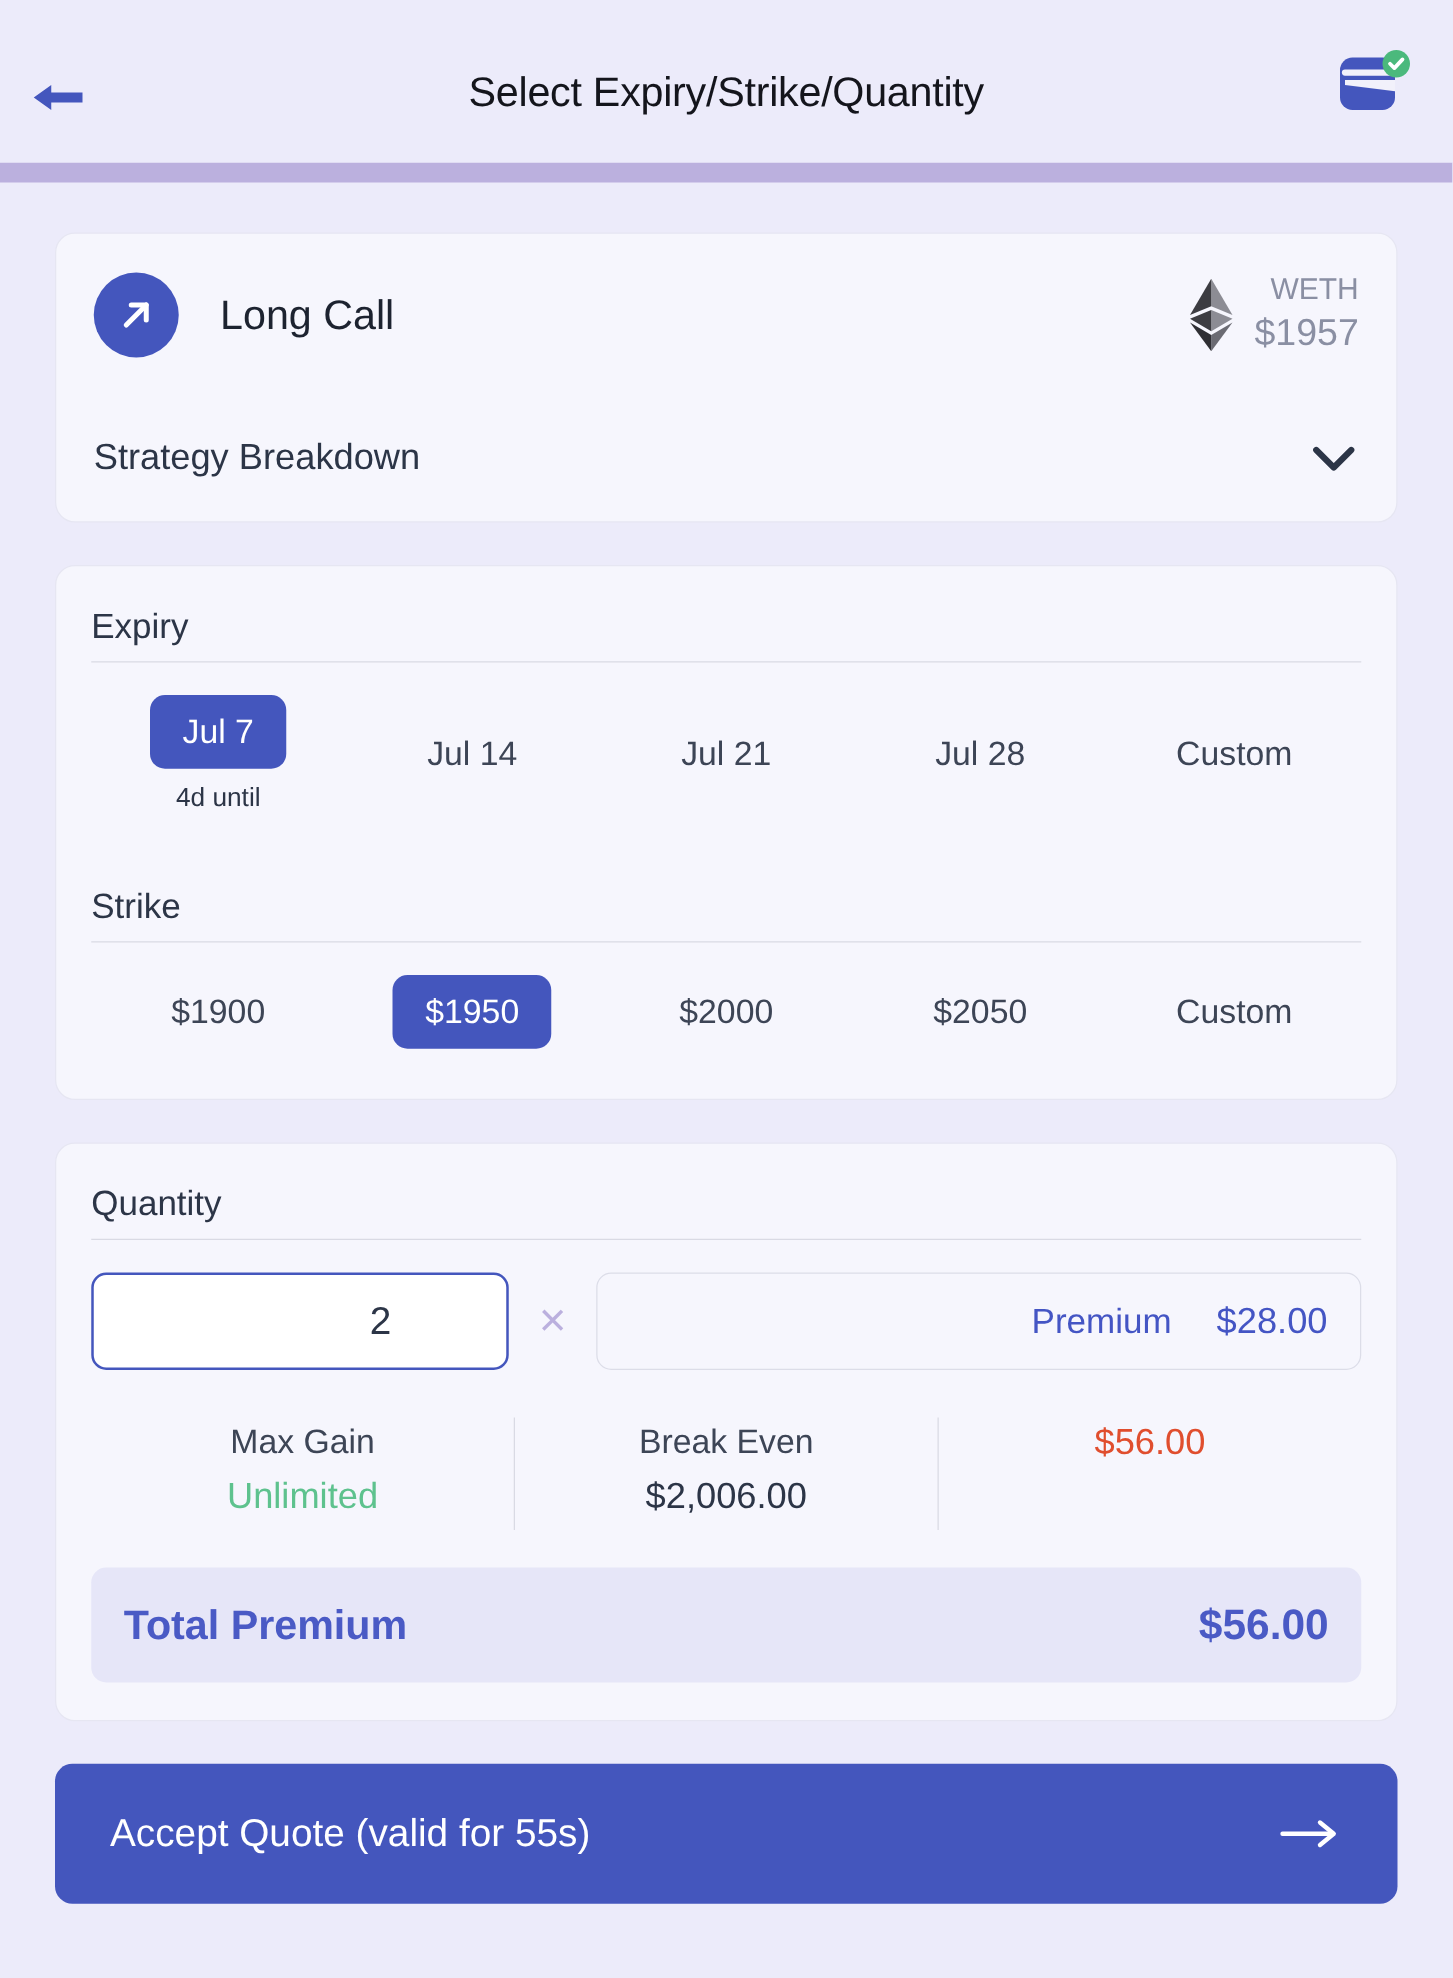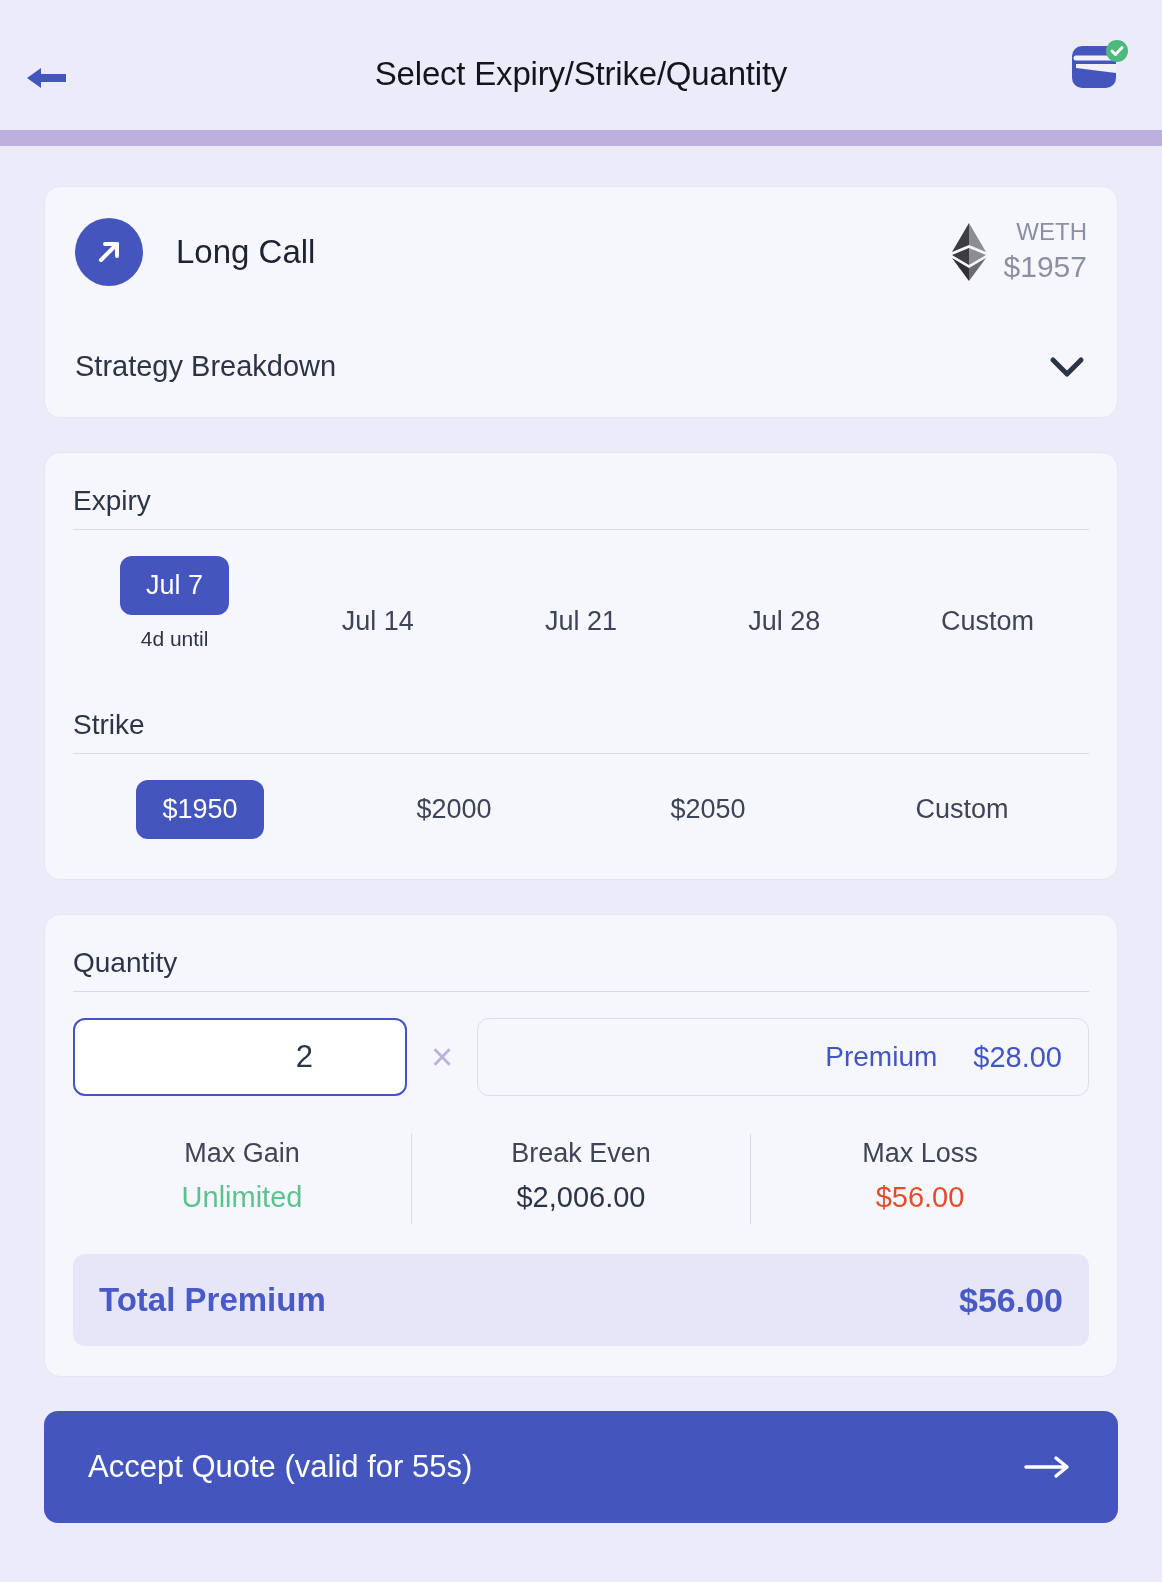--- a/index.html
+++ b/index.html
@@ -128,21 +128,21 @@
     padding-bottom: 12px;
   }
   .section-rule {
     height: 1px;
     background: #d9dae4;
     margin-bottom: 26px;
   }
 
   .chip-row {
     display: flex;
-    align-items: flex-end;
+    align-items: center;
     justify-content: space-between;
   }
   .chip-cell {
     flex: 1 1 0;
     display: flex;
     flex-direction: column;
     align-items: center;
   }
   .chip {
     font-size: 27px;
@@ -345,20 +345,23 @@
 
       </div>
     </div>
 
     <div class="strike-section">
       <div class="section-label">Strike</div>
       <div class="section-rule"></div>
       <div class="chip-row">
 
 
+        <div class="chip-cell">
+          <div class="chip">$1900</div>
+        </div>
 
         <div class="chip-cell">
           <div class="chip selected">$1950</div>
         </div>
 
         <div class="chip-cell">
           <div class="chip">$2000</div>
         </div>
 
         <div class="chip-cell">
@@ -390,21 +393,20 @@
     <div class="metrics">
       <div class="metric">
         <div class="metric-label">Max Gain</div>
         <div class="metric-value positive">Unlimited</div>
       </div>
       <div class="metric">
         <div class="metric-label">Break Even</div>
         <div class="metric-value">$2,006.00</div>
       </div>
       <div class="metric">
-        <div class="metric-label">Max Loss</div>
         <div class="metric-value negative">$56.00</div>
       </div>
     </div>
 
     <div class="total-row">
       <span class="total-label">Total Premium</span>
       <span class="total-value">$56.00</span>
     </div>
   </div>
 

